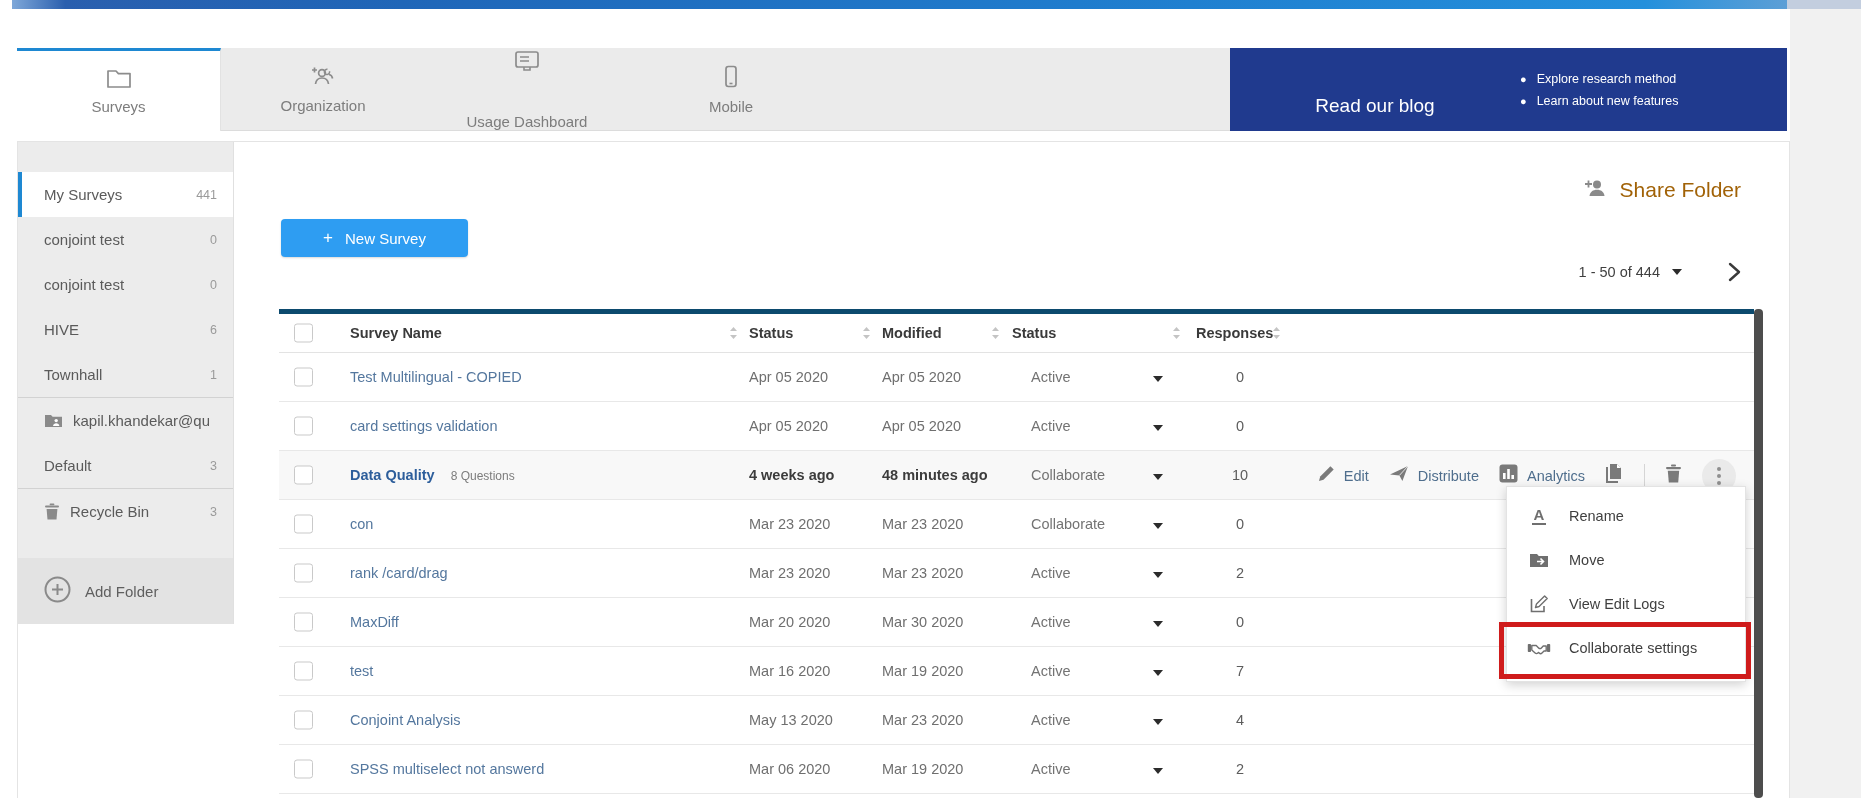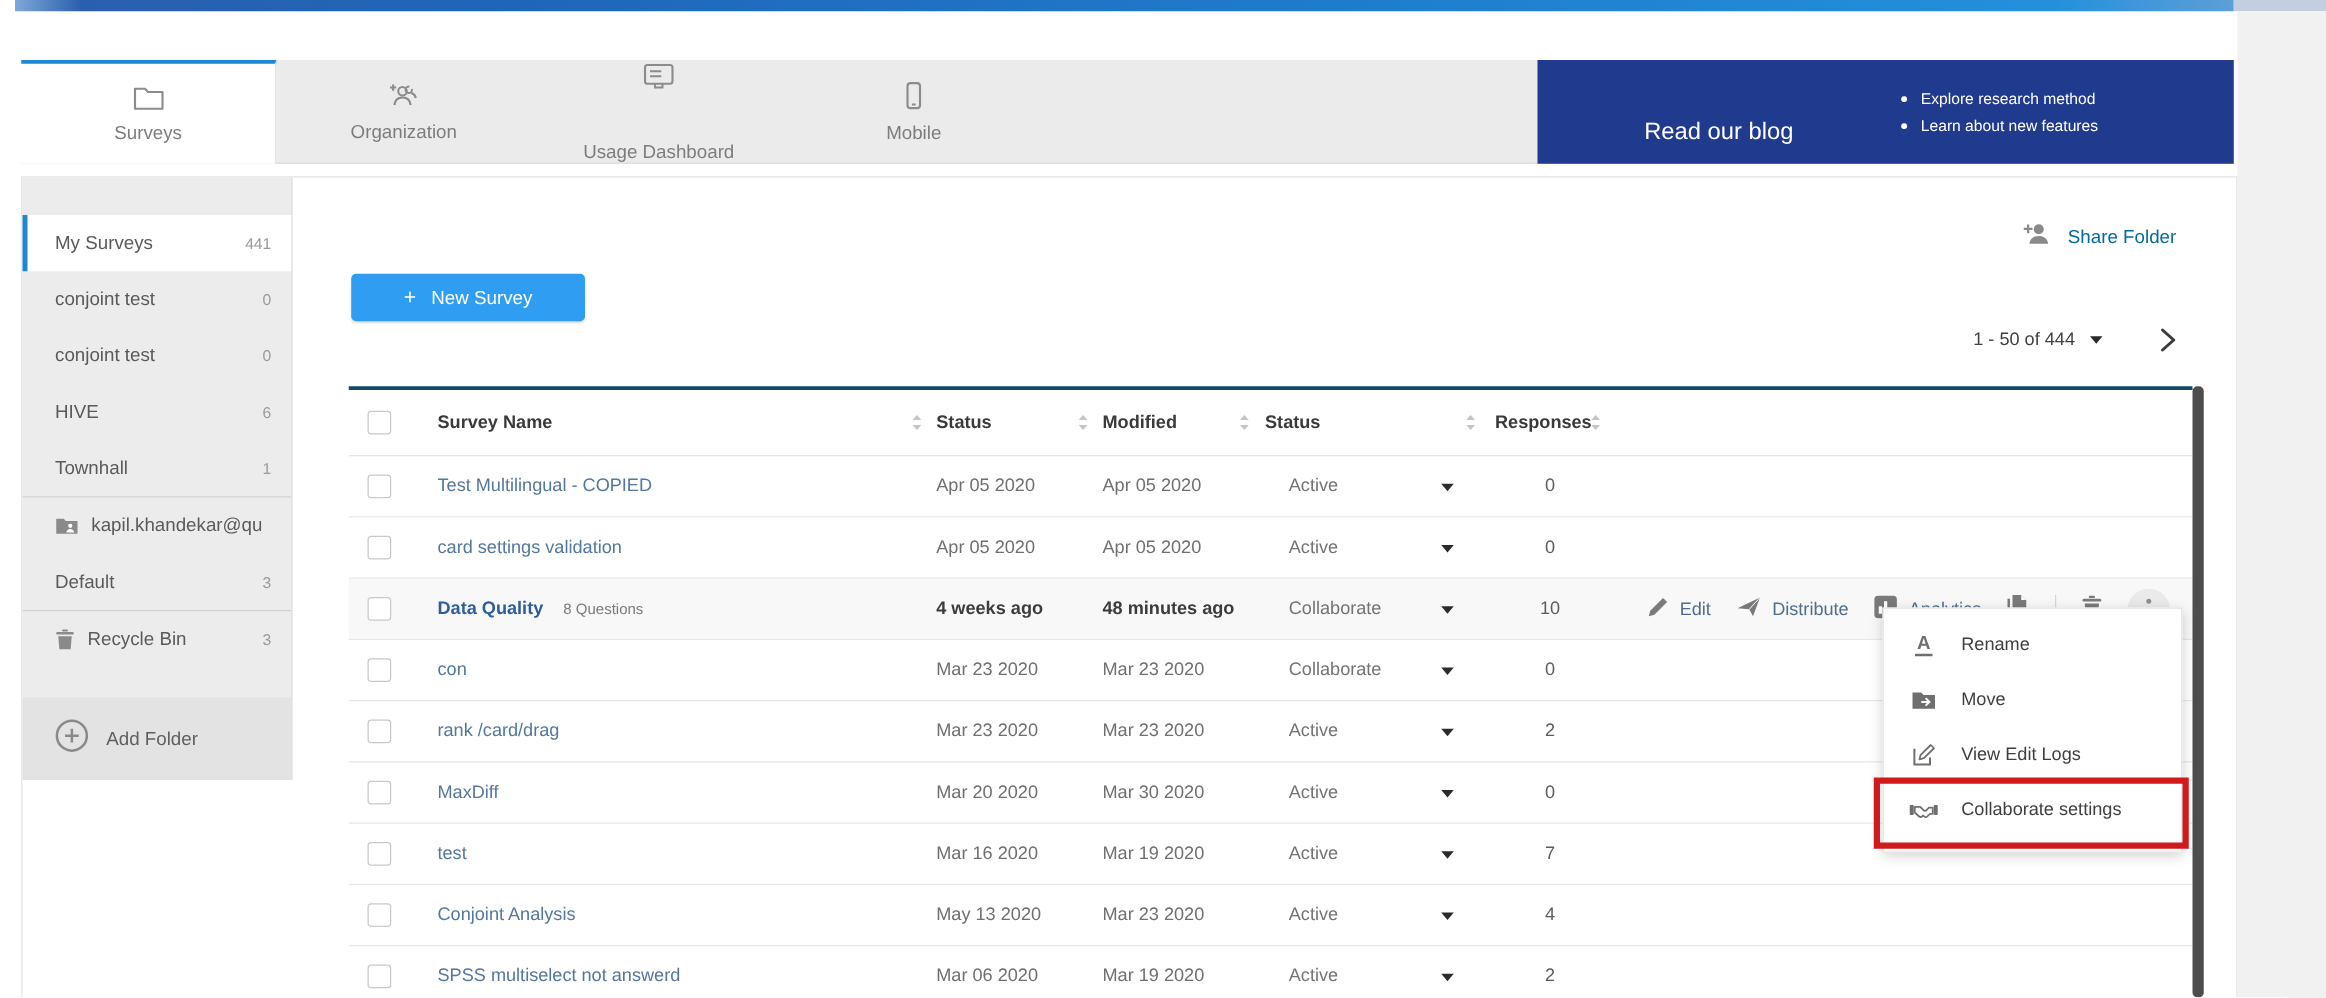--- a/index.html
+++ b/index.html
@@ -44,35 +44,35 @@
   .s-item.active { background:#fff; border-left:4px solid #1e88d2; padding-left:22px; }
   .s-item .s-ico { margin-right:10px; display:flex; }
   .s-div { height:1px; background:#d2d2d2; margin:0; }
   .add-folder { margin-top:24px; height:66px; background:#e3e3e3; display:flex; align-items:center;
     gap:14px; padding-left:26px; cursor:pointer; }
   .add-folder .af-label { font-size:15px; color:#5f5f5f; }
 
   
   .share-folder { position:absolute; top:36px; right:48px; display:flex; align-items:center; gap:12px;
     cursor:pointer; }
-  .share-folder .sf-label { color:#0369a1; font-size:15px; }
+  .share-folder .sf-label { color:#a16207; font-size:21px; }
   .btn-new-survey { position:absolute; left:263px; top:77px; width:187px; height:38px; background:#2e9df2;
     border:none; border-radius:4px; color:#fff; font-size:15px; font-family:inherit; cursor:pointer;
     display:flex; align-items:center; justify-content:center; gap:12px; box-shadow:0 1px 2px rgba(0,0,0,.15); }
   .btn-new-survey .plus { font-size:17px; }
   .pagination { position:absolute; top:118px; right:48px; display:flex; align-items:center; height:24px; }
   .pagination .range { font-size:14.5px; color:#3f3f3f; }
   .caret-down { width:0; height:0; border-left:5px solid transparent; border-right:5px solid transparent;
     border-top:6px solid #2b2b2b; display:inline-block; }
   .pagination .caret-down { margin-left:12px; cursor:pointer; }
   .pagination .next { margin-left:46px; cursor:pointer; display:flex; }
 
   
   .table { position:absolute; left:261px; top:167px; width:1475px; }
-  .thead { position:relative; height:56px; border-top:3px solid #0c4a6e; border-bottom:1px solid #e3e3e3; }
+  .thead { position:relative; height:44px; border-top:5px solid #0c4a6e; border-bottom:1px solid #e3e3e3; }
   .thead .hcell { position:absolute; top:50%; transform:translateY(-50%); font-size:14.5px; font-weight:bold;
     color:#3a3a3a; }
   .trow { position:relative; height:49px; border-bottom:1px solid #e8e8e8; }
   .trow.row-em { background:#f8f8f8; }
   .cell { position:absolute; top:50%; transform:translateY(-50%); font-size:14.5px; color:#6f6f6f;
     white-space:nowrap; }
   .c-check { left:15px; } .c-name { left:71px; } .c-created { left:470px; } .c-modified { left:603px; }
   .c-status { left:752px; color:#737373; } .c-caret { left:874px; cursor:pointer; }
   .c-resp { left:928px; width:66px; text-align:center; color:#5c5c5c; }
   .h-name { left:71px; } .h-created { left:470px; } .h-modified { left:603px; } .h-status { left:733px; }

